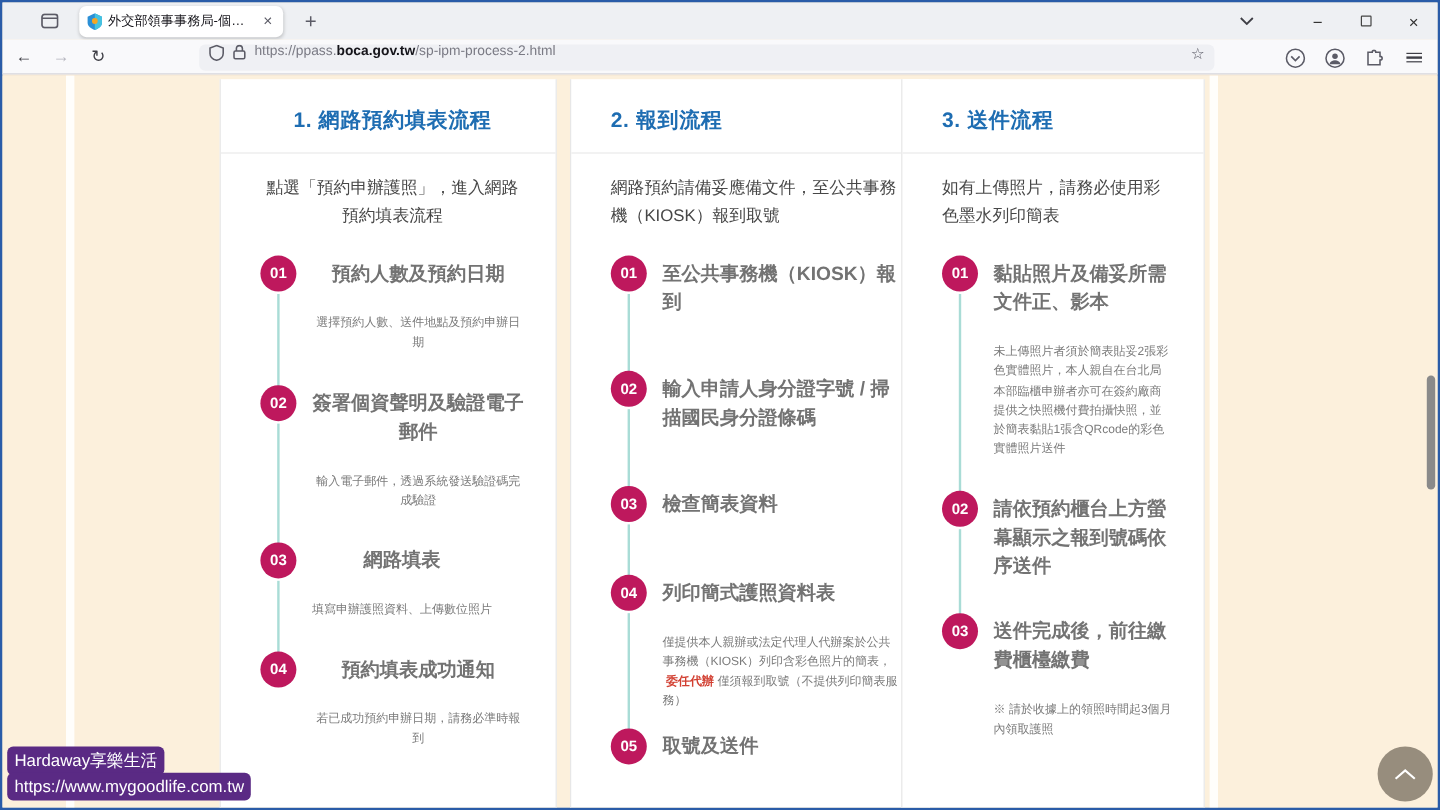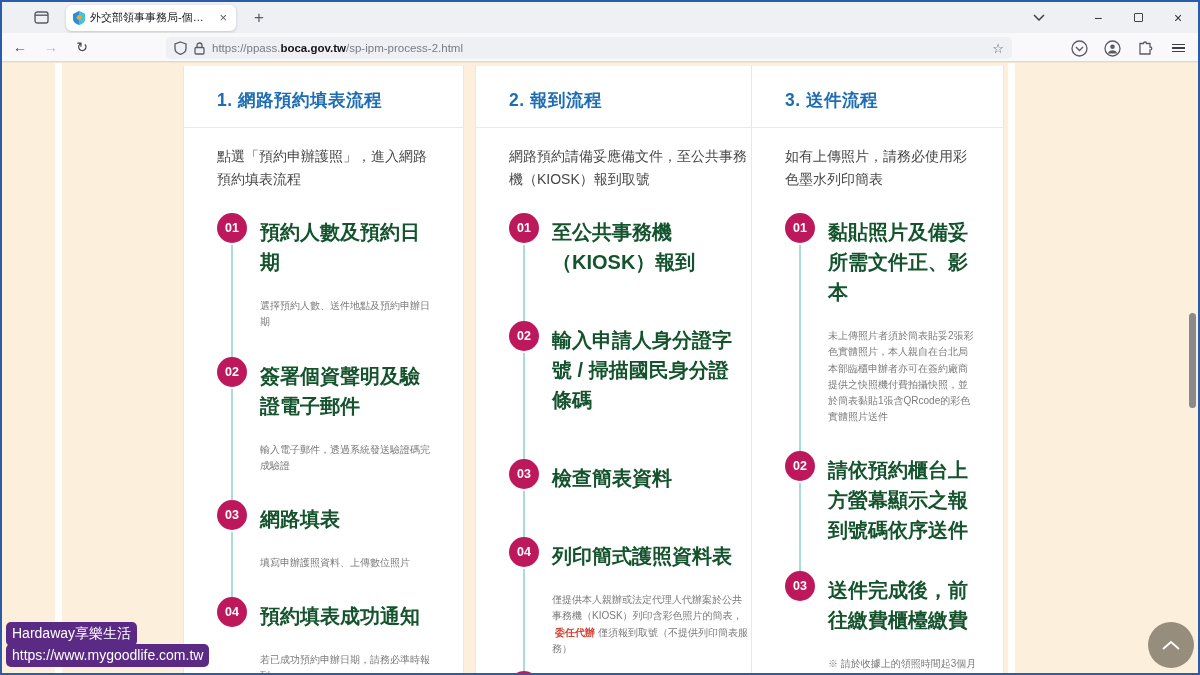--- a/index.html
+++ b/index.html
@@ -15,48 +15,48 @@
   .newtab-btn { font-size:17px; color:#5b5b66; margin-left:10px; width:26px; height:26px; text-align:center; line-height:25px; border-radius:4px; }
   .tabbar-spacer { flex:1; }
   .tablist-btn { width:30px; height:26px; display:flex; align-items:center; justify-content:center; }
   .win-controls { display:flex; height:31px; margin-left:24px; }
   .win-btn { width:40px; height:31px; display:flex; align-items:center; justify-content:center; color:#333; font-size:14px; }
   .max-box { width:9px; height:9px; border:1.2px solid #444; border-radius:1px; }
 
   .navbar { position:absolute; left:0; top:31px; right:0; height:29px; background:#f9f9fb; border-bottom:1px solid #d9d9de; display:flex; align-items:center; box-shadow:0 1px 2px rgba(0,0,0,.06); }
   .nav-btn { width:26px; height:24px; display:flex; align-items:center; justify-content:center; font-size:14px; color:#3f3f46; margin-left:5px; border-radius:4px; }
   .nav-btn.disabled { color:#b6b6bf; }
-  .urlbar { position:absolute; left:164px; top:4px; width:846px; height:22px; background:#eff0f4; border-radius:5px; display:flex; align-items:center; padding:0 8px; }
+  .urlbar { position:absolute; left:164px; top:4px; width:846px; height:22px; background:#eff0f4; border-radius:5px; display:flex; align-items:flex-start; padding:0 8px; }
   .url-icon { display:flex; align-items:center; margin-right:7px; }
   .url-text { font-size:11.5px; color:#7a7a84; white-space:nowrap; }
   .url-text .dom { color:#15141a; font-weight:bold; }
   .urlbar-spacer { flex:1; }
   .star { font-size:13px; color:#5b5b66; }
   .nav-right { position:absolute; right:8px; top:3px; display:flex; align-items:center; gap:9px; }
   .nr-btn { width:24px; height:24px; display:flex; align-items:center; justify-content:center; }
   .hamburger div { width:13px; height:1.6px; background:#3f3f46; margin:2px 0; }
 
   
   .content { position:absolute; left:0; top:61px; right:0; bottom:0; background:#fcf0dc; }
   .edge-strip { position:absolute; top:0; bottom:0; width:7px; background:rgba(255,255,255,.88); }
   .card { position:absolute; top:3px; bottom:0; background:#ffffff; border:1px solid #e7e7e7; border-top:none; border-bottom:none; padding:22px 26px 0 33px; overflow:hidden; }
-  .card1 { left:181px; width:281px; }
+  .card1 { left:181px; width:281px;text-align:center; }
   .card2 { left:473px; width:300px; }
   .card3 { left:749px; width:253px; }
   .card-header { font-size:17.5px; font-weight:bold; color:#1e6db2; letter-spacing:.5px; }
   .divider { height:1px; background:#e9e9e9; margin:15px -26px 17px -33px; }
   .intro { font-size:14px; color:#474747; line-height:1.65; margin-bottom:22px; }
   .step { position:relative; display:flex; gap:13px; padding-bottom:26px; }
   .card2 .step { padding-bottom:44px; }
   .card2 .step.tight { padding-bottom:14px; }
   .step:last-child { padding-bottom:0; }
   .step:not(:last-child)::before { content:""; position:absolute; left:14px; top:32px; bottom:-1px; width:2px; background:#a9dcd6; }
   .badge { position:relative; z-index:1; flex:0 0 30px; width:30px; height:30px; border-radius:50%; background:#be185d; color:#ffffff; font-size:12.5px; font-weight:bold; display:flex; align-items:center; justify-content:center; }
   .step-body { padding-top:4px; }
-  .step-title { font-size:20px; font-weight:bold; color:#14532d; line-height:1.5; }
+  .step-title { font-size:16px; font-weight:bold; color:#737373; line-height:1.5; }
   .step-desc { font-size:10px; color:#7b7b7b; line-height:1.62; margin-top:21px; }
   .step-warning { font-size:13.5px; font-weight:bold; color:#d23f31; line-height:1.62; margin-top:5px; }
   .red-b { color:#d23f31; font-weight:bold; margin:0 3px; }
 
   .scrollbar-thumb { position:absolute; right:2px; top:250px; width:7px; height:95px; background:#8a8a8a; border-radius:4px; }
   .scrolltop-btn { position:absolute; right:4px; bottom:5px; width:46px; height:46px; border-radius:50%; background:rgba(128,118,104,.82); display:flex; align-items:center; justify-content:center; }
   .watermark { position:absolute; left:4px; bottom:6px; font-size:14px; line-height:1.45; color:#ffffff; }
   .watermark span { display:inline-block; background:#5a2a84; padding:1px 6px 2px 6px; border-radius:5px; }
   .watermark .wm2 { margin-top:-2px; }
 

